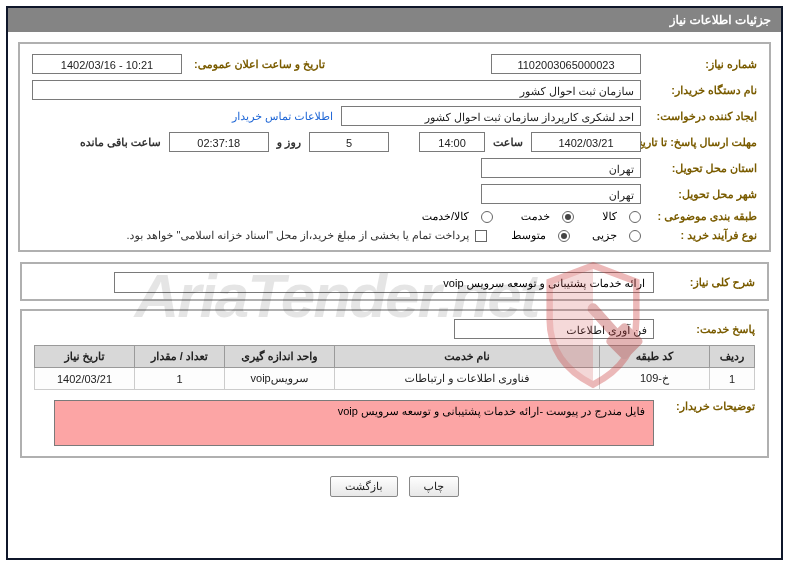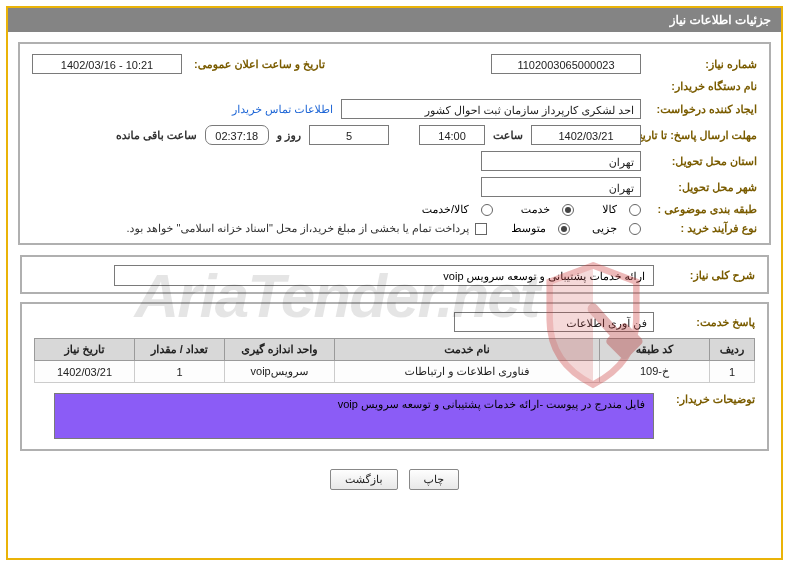--- a/index.html
+++ b/index.html
@@ -1,18 +1,18 @@
 <!DOCTYPE html>
 <html dir="rtl" lang="fa"><head>
 <meta charset="utf-8">
 <style>
 * { box-sizing: border-box; margin: 0; padding: 0; }
 body { font-family: Tahoma, Arial, sans-serif; font-size: 11px; background: #fff; direction: rtl; }
 .wrapper { width: 789px; height: 566px; position: relative; overflow: hidden; }
-.outer-frame { position: absolute; top: 6px; left: 6px; right: 6px; bottom: 6px; border: 2px solid #eab308; background: #fff; }
+.outer-frame { position: absolute; top: 6px; left: 6px; right: 6px; bottom: 6px; border: 2px solid #0f172a; background: #fff; }
 .title-bar { background: #848484; color: #fff; padding: 5px 10px; font-size: 12px; font-weight: bold; }
 .form-frame { margin: 10px; border: 2px solid #b0b0b0; padding: 10px 12px 8px 12px; }
 .row { display: flex; align-items: center; margin-bottom: 6px; }
 .label { color: #7a5c00; font-weight: bold; font-size: 11px; white-space: nowrap; margin-left: 6px; }
 .label-dark { color: #333; font-weight: bold; }
 .input-box { border: 1px solid #7a7a7a; background: #fff; padding: 2px 6px; font-size: 11px; color: #222; height: 20px; line-height: 16px; text-align: center; direction: ltr; }
 .input-box.rtl-text { direction: rtl; text-align: right; }
 .input-box.wide { flex: 1; text-align: right; direction: rtl; }
 .link-blue { color: #1e66d6; font-size: 11px; cursor: pointer; margin-right: 8px; }
 .radio-group { display: flex; align-items: center; gap: 28px; }
@@ -21,21 +21,21 @@
 .radio-circle.selected::after { content: ""; width: 6px; height: 6px; background: #444; border-radius: 50%; }
 .checkbox-sq { width: 12px; height: 12px; border: 1px solid #666; background: #fff; display: inline-block; }
 .note-text { color: #333; font-size: 11px; }
 .sub-block { margin: 8px 12px; border: 2px solid #b0b0b0; padding: 8px 12px 6px 12px; }
 .desc-input { border: 1px solid #7a7a7a; background: #fff; padding: 4px 8px; width: 540px; height: 21px; text-align: right; direction: rtl; font-size: 11px; }
 .table-frame { margin: 6px 12px; border: 2px solid #b0b0b0; padding: 8px 12px 10px 12px; }
 .section-hdr { color: #7a5c00; font-weight: bold; font-size: 12px; margin-bottom: 8px; }
 .grid { width: 100%; border-collapse: collapse; table-layout: fixed; }
 .grid th { background: #d8d8d8; border: 1px solid #9a9a9a; padding: 4px 6px; font-size: 11px; font-weight: bold; color: #222; text-align: center; }
 .grid td { border: 1px solid #ccc; padding: 4px 6px; font-size: 11px; text-align: center; color: #222; background: #fdfdfd; }
-.textarea-box { border: 1px solid #7a7a7a; width: 600px; height: 46px; padding: 4px 8px; text-align: right; direction: rtl; font-size: 11px; background: #8b5cf6; }
+.textarea-box { border: 1px solid #7a7a7a; width: 600px; height: 46px; padding: 4px 8px; text-align: right; direction: rtl; font-size: 11px; background: #fca5a5; }
 .footer-btns { text-align: center; padding: 12px 0 6px; }
 .btn { display: inline-block; border: 1px solid #888; padding: 3px 14px; font-size: 11px; background: linear-gradient(#fefefe,#e8e8e8); cursor: pointer; margin: 0 4px; color: #222; border-radius: 2px; }
 .watermark { position: absolute; top: 260px; left: 0; right: 16px; pointer-events: none; z-index: 5; display: flex; justify-content: center; font-style: italic; }
 .wm-text { font-size: 62px; font-weight: 900; color: rgba(0,0,0,0.10); letter-spacing: -2px; font-family: Arial, sans-serif; direction: ltr; }
 .wm-shield { width: 110px; height: 130px; margin-right: -10px; opacity: 0.35; }
 .spacer-flex { flex: 1; }
 </style>
 </head>
 <body>
 
@@ -50,37 +50,38 @@
       <div class="row">
         <span class="label" style="width:110px;">شماره نیاز:</span>
         <span class="input-box" style="width:150px;">1102003065000023</span>
         <span class="spacer-flex"></span>
         <span class="label">تاریخ و ساعت اعلان عمومی:</span>
         <span class="input-box" style="width:150px; margin-right:6px;">1402/03/16 - 10:21</span>
       </div>
 
       <div class="row">
         <span class="label" style="width:110px;">نام دستگاه خریدار:</span>
+        <span class="input-box wide">سازمان ثبت احوال کشور</span>
       </div>
 
       <div class="row">
         <span class="label" style="width:110px;">ایجاد کننده درخواست:</span>
         <span class="input-box wide" style="flex:0 0 300px;">احد لشکری کارپرداز سازمان ثبت احوال کشور</span>
         <span class="link-blue">اطلاعات تماس خریدار</span>
       </div>
 
       <div class="row">
         <span class="label" style="width:110px; line-height:1.3;">مهلت ارسال پاسخ: تا تاریخ:</span>
         <span class="input-box" style="width:110px;">1402/03/21</span>
         <span class="label label-dark" style="margin:0 8px;">ساعت</span>
         <span class="input-box" style="width:66px;">14:00</span>
         <span style="width:30px;"></span>
         <span class="input-box" style="width:80px;">5</span>
         <span class="label label-dark" style="margin:0 8px;">روز و</span>
-        <span class="input-box" style="width:64px;border-radius:7px;">02:37:18</span>
+        <span class="input-box" style="width:100px;">02:37:18</span>
         <span class="label label-dark" style="margin-right:8px;">ساعت باقی مانده</span>
       </div>
 
       <div class="row">
         <span class="label" style="width:110px;">استان محل تحویل:</span>
         <span class="input-box rtl-text" style="width:160px; text-align:right;">تهران</span>
       </div>
 
       <div class="row">
         <span class="label" style="width:110px;">شهر محل تحویل:</span>

